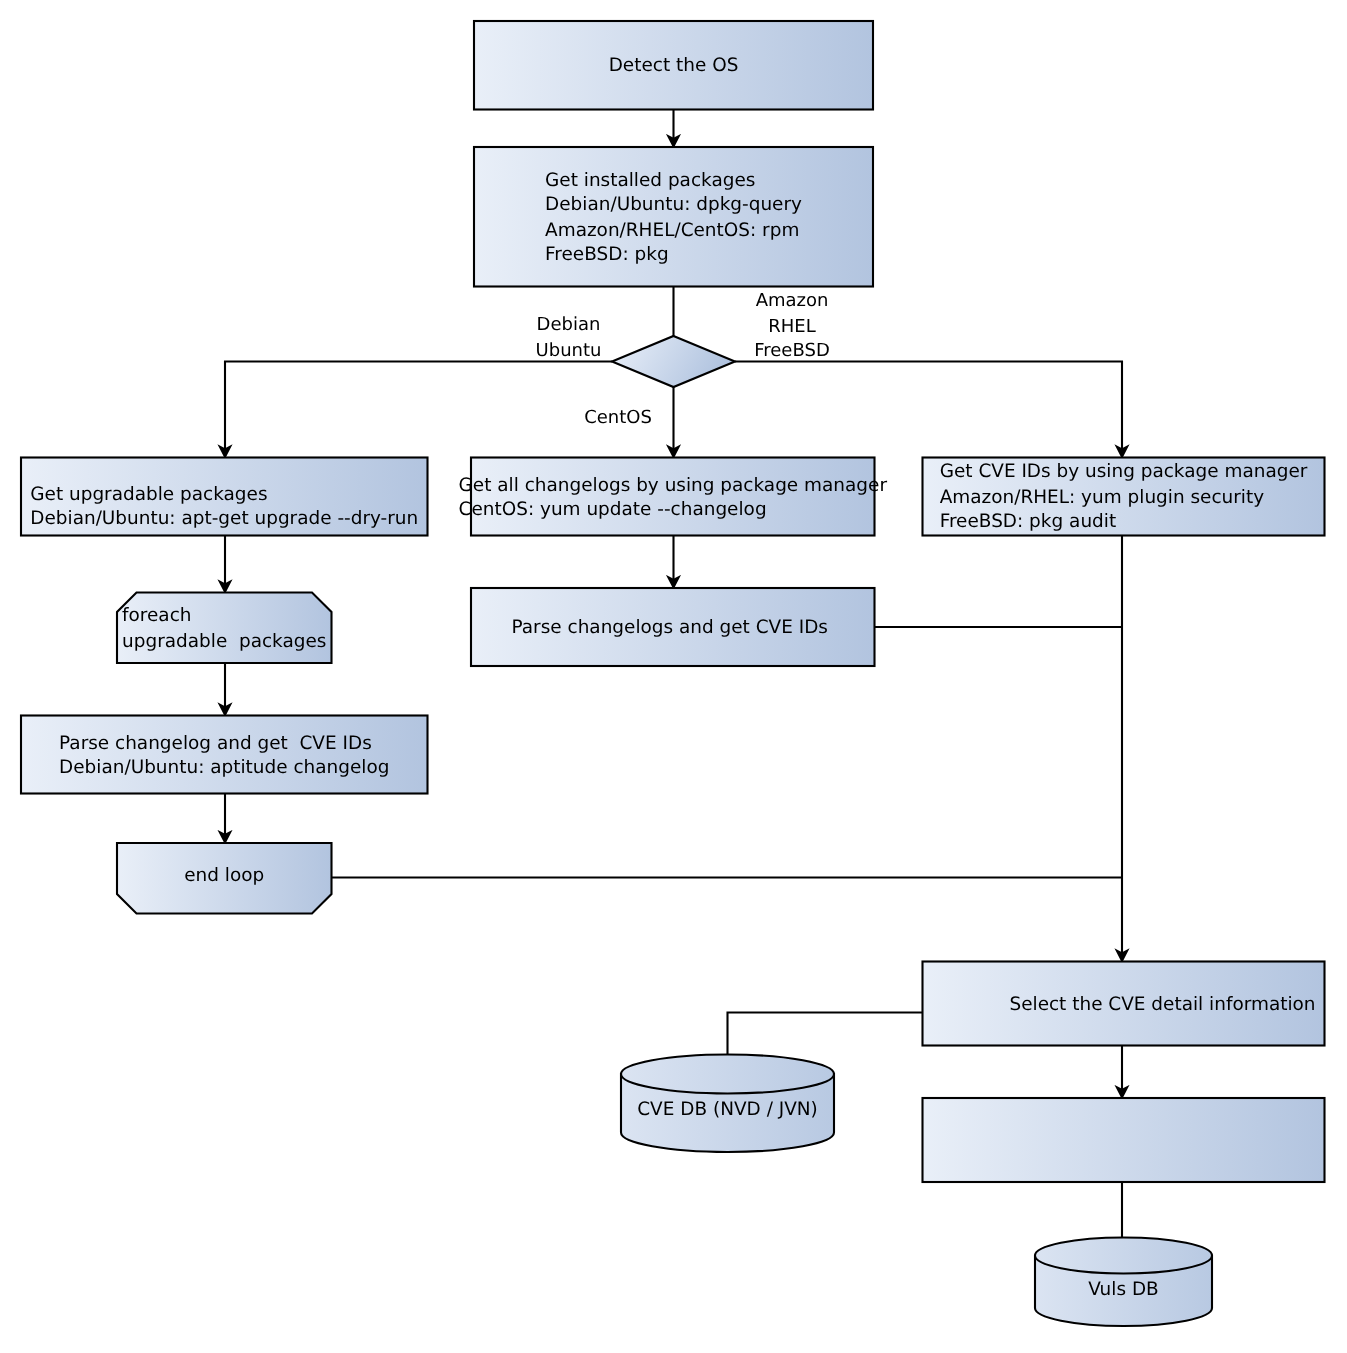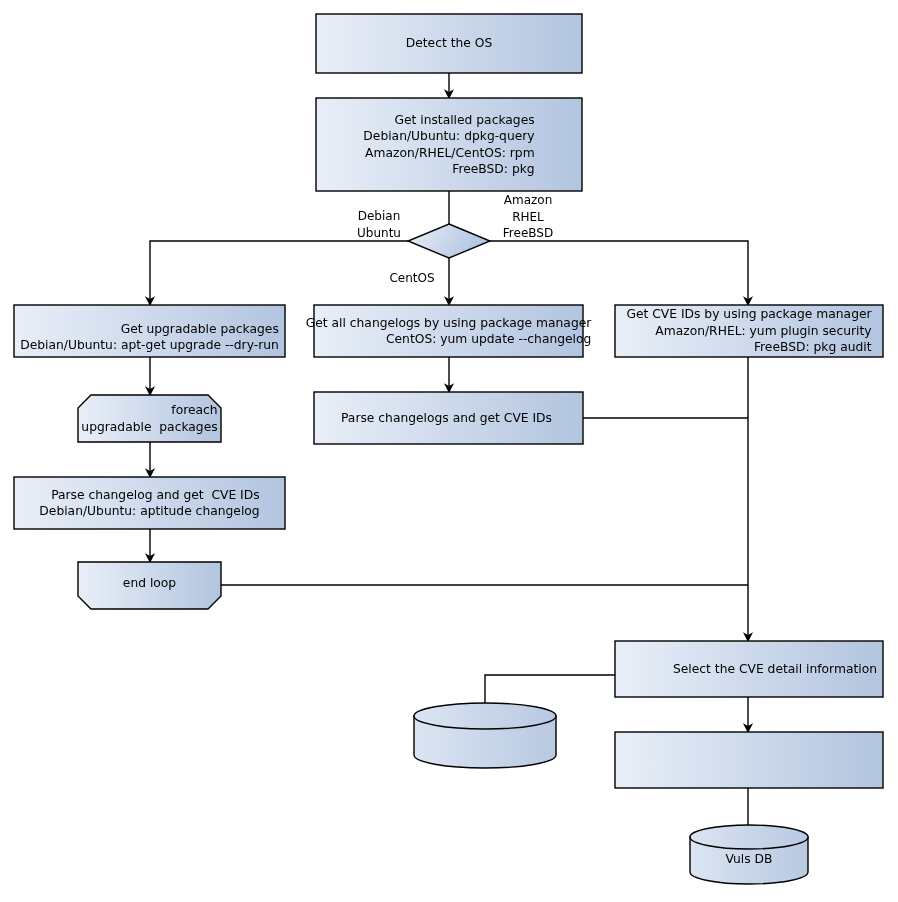--- a/index.html
+++ b/index.html
@@ -25,21 +25,21 @@
     top: 0;
     width: 898px;
     height: 902px;
     overflow: visible;
   }
   .node-label {
     position: absolute;
     display: flex;
     align-items: center;
     justify-content: center;
-    text-align: right;
+    text-align: left;
     font-family: "DejaVu Sans", sans-serif;
     font-size: 12.3px;
     color: #000000;
     line-height: 16.5px;
     white-space: pre;
     pointer-events: none;
   }
   .edge-label {
     position: absolute;
     font-family: "DejaVu Sans", sans-serif;
@@ -164,20 +164,21 @@
 
   <div class="node-label" style="left:14px; top:477px; width:271px; height:52px;">Parse changelog and get  CVE IDs
 Debian/Ubuntu: aptitude changelog</div>
 
   <div class="node-label" style="left:78px; top:560px; width:143px; height:47px;">end loop</div>
 
   <div class="node-label" style="left:314px; top:392px; width:265px; height:52px;">Parse changelogs and get CVE IDs</div>
 
   <div class="node-label" style="left:615px; top:641px; width:268px; height:56px;padding-left:26px;">Select the CVE detail information</div>
 
+  <div class="node-label" style="left:414px; top:716px; width:142px; height:47px;">CVE DB (NVD / JVN)</div>
 
 
   <div class="node-label" style="left:690px; top:837px; width:118px; height:44px;">Vuls DB</div>
 
   <div class="edge-label" style="left:348px; top:208px; width:62px; text-align:center;">Debian
 Ubuntu</div>
 
   <div class="edge-label" style="left:490px; top:192px; width:76px; text-align:center;">Amazon
 RHEL
 FreeBSD</div>

